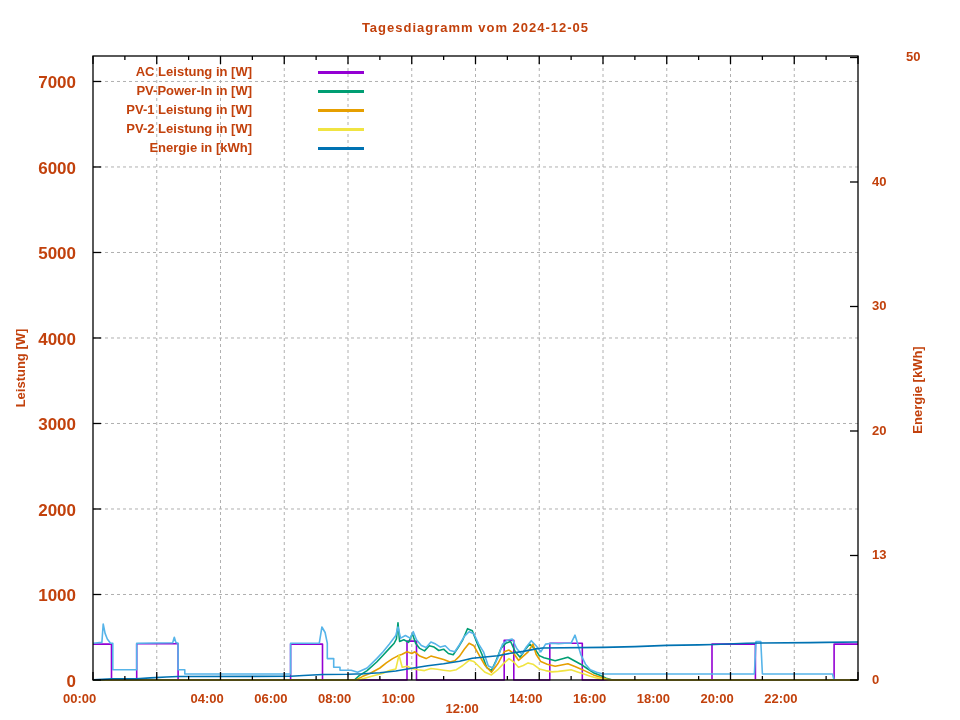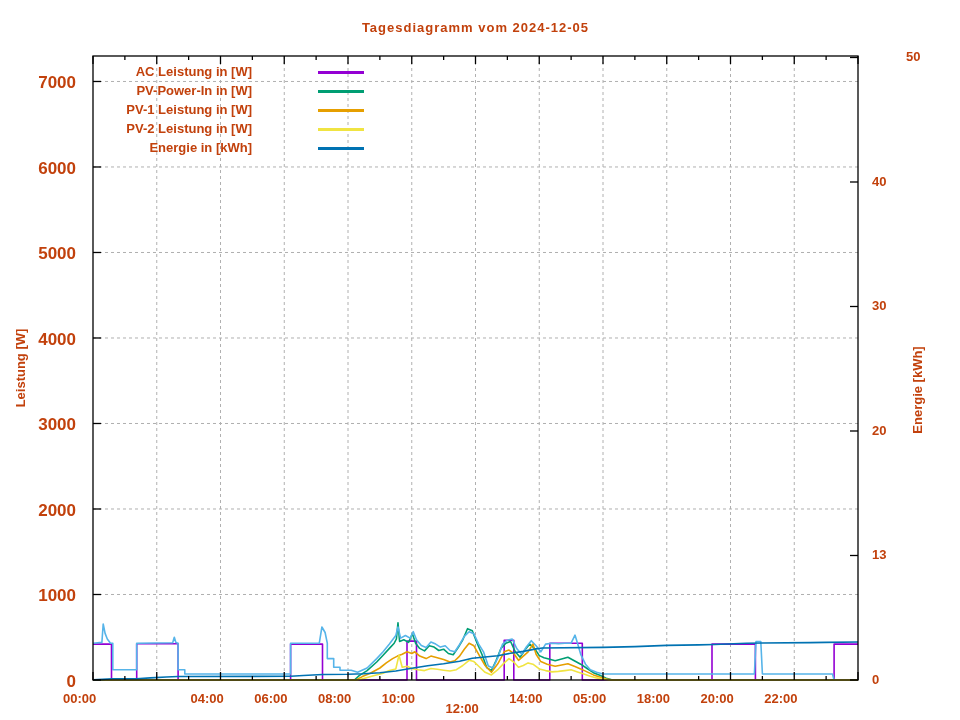--- a/index.html
+++ b/index.html
@@ -150,21 +150,21 @@
     </div>
   <div id="xticks">
       <span class="xtick" style="left: 63px; top: 691px;">00:00</span>
       <span class="xtick" style="left: 126.75px; top: 691px; margin-top: 48px;">02:00</span>
       <span class="xtick" style="left: 190.5px; top: 691px;">04:00</span>
       <span class="xtick" style="left: 254.25px; top: 691px;">06:00</span>
       <span class="xtick" style="left: 318px; top: 691px;">08:00</span>
       <span class="xtick" style="left: 381.75px; top: 691px;">10:00</span>
       <span class="xtick" style="left: 445.5px; top: 691px; margin-top: 10px;">12:00</span>
       <span class="xtick" style="left: 509.25px; top: 691px;">14:00</span>
-      <span class="xtick" style="left: 573px; top: 691px;">05:00</span>
+      <span class="xtick" style="left: 573px; top: 691px;">16:00</span>
       <span class="xtick" style="left: 636.75px; top: 691px;">18:00</span>
       <span class="xtick" style="left: 700.5px; top: 691px;">20:00</span>
       <span class="xtick" style="left: 764.25px; top: 691px;">22:00</span>
     </div>
   <div id="yticks">
       <span class="ytick" style="left: 28px; top: 672px;">0</span>
       <span class="ytick" style="left: 28px; top: 586.497px;">1000</span>
       <span class="ytick" style="left: 28px; top: 500.994px;">2000</span>
       <span class="ytick" style="left: 28px; top: 415.491px;">3000</span>
       <span class="ytick" style="left: 28px; top: 329.988px;">4000</span>

